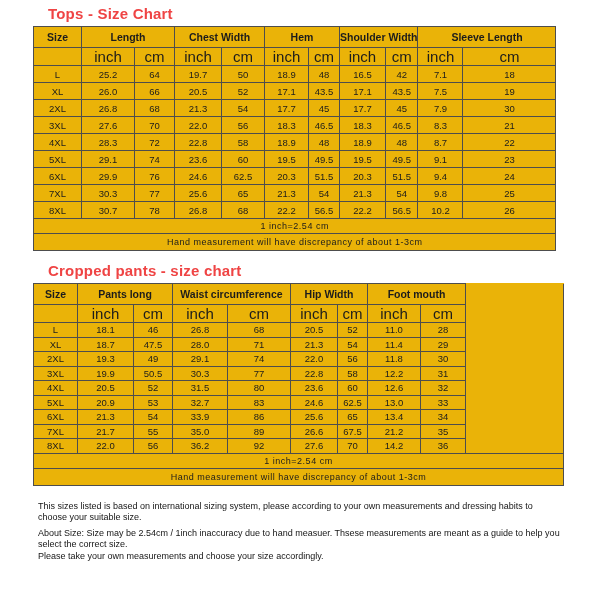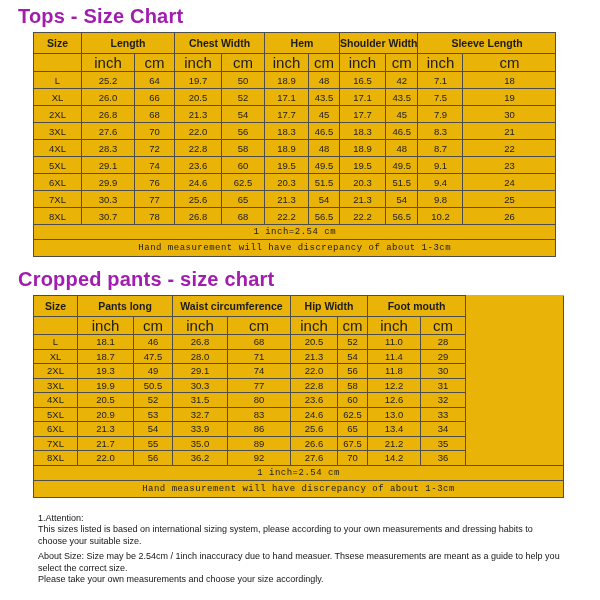--- a/index.html
+++ b/index.html
@@ -4,41 +4,41 @@
 <style>
   html,body { margin:0; padding:0; background:#ffffff; }
   body {
     width:600px; height:600px; overflow:hidden;
     font-family:"Liberation Sans", sans-serif;
     color:#1c1c1c;
   }
   .sheet { position:relative; width:600px; height:600px; background:#fff; }
 
   .chart-title {
-    font-size:20px; font-weight:bold; letter-spacing:.2px;
-    margin:0 0 4px 18px; padding-top:5px; color:#a21caf;
+    font-size:15px; font-weight:bold; letter-spacing:.2px;
+    margin:0 0 4px 48px; padding-top:5px; color:#ef4444;
   }
   #pants-title { padding-top:11px; }
 
   table {
     border-collapse:collapse; table-layout:fixed;
     margin-left:33px; background:#eab308;
   }
   th, td {
     border:1px solid #4d4d4d;
     text-align:center; vertical-align:middle;
     padding:0; overflow:hidden; white-space:nowrap;
     font-size:9.5px; color:#1c1c1c;
   }
   .group-row th { font-size:10.5px; font-weight:bold; height:20px; }
   .unit-row th  { font-size:15px;  font-weight:normal; height:11px; }
   #tops  .data-row td { height:16px; }
   #pants .data-row td { height:13.5px; }
   .conv-row td, .meas-row td {
-    font-family:Liberation Mono, monospace;
+    font-family:Liberation Sans, sans-serif;
     font-size:9px; letter-spacing:.5px;
   }
   .conv-row td { height:14px; }
   .meas-row td { height:16px; }
   .empty-col { border-top:none; border-bottom:none; }
 
   .notes { margin:15px 38px 0 38px; font-size:9px; line-height:11.5px; color:#151515; }
   .note { margin-bottom:4px; }
   .note div { min-height:11.5px; }
 </style>
@@ -349,21 +349,20 @@
         <td colspan="10">1 inch=2.54 cm</td>
       </tr>
       <tr class="meas-row">
         <td colspan="10">Hand measurement will have discrepancy of about 1-3cm</td>
       </tr>
     </tbody>
   </table>
 
   <div class="notes">
     <div class="note">
-      <div>1.Attention:</div>
       <div>This sizes listed is based on international sizing system, please according to your own measurements and dressing habits to choose your suitable size.</div>
     </div>
     <div class="note">
       <div>About Size: Size may be 2.54cm / 1inch inaccuracy due to hand measuer. Thsese measurements are meant as a guide to help you select the correct size.</div>
       <div>Please take your own measurements and choose your size accordingly.</div>
     </div>
 
   </div>
 
 </div>

